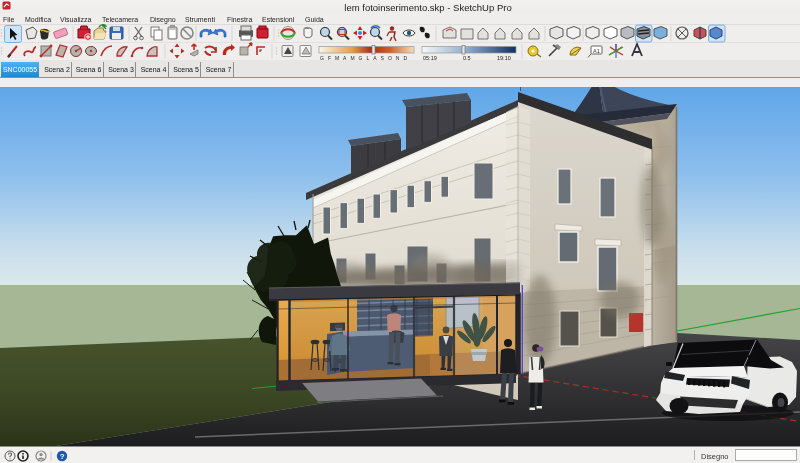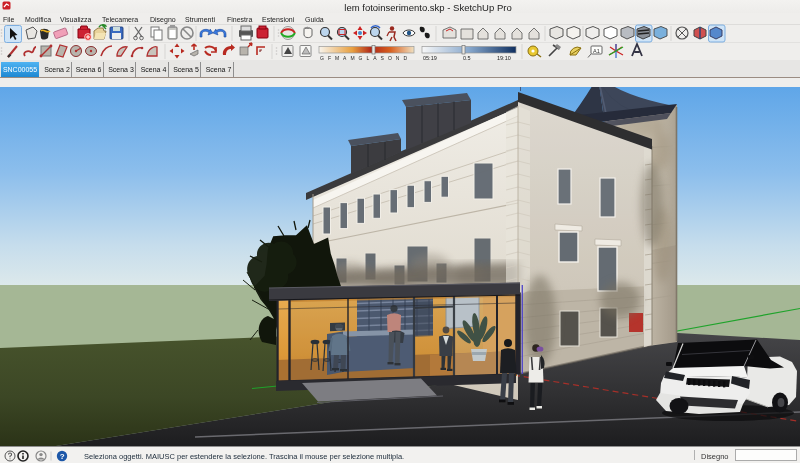--- a/index.html
+++ b/index.html
@@ -630,17 +630,16 @@
       <path d="M4.5,4.5 Q4.5,3 6,3 Q7.6,3 7.6,4.5 Q7.6,5.6 6,6.2 L6,7.2 M6,8.4 L6,9.2" stroke="#555" stroke-width="1.1" fill="none"></path>
 <circle cx="19" cy="6" r="5" fill="none" stroke="#222" stroke-width="1.6"></circle>
       <path d="M19,3 L19,4.4 M19,5.6 L19,9" stroke="#222" stroke-width="1.6"></path>
 <circle cx="37" cy="6" r="5" fill="none" stroke="#888" stroke-width="1.2"></circle>
       <circle cx="37" cy="4.6" r="1.7" fill="#888"></circle>
       <path d="M33.8,9.5 C34,6.8 40,6.8 40.2,9.5" fill="#888"></path>
 <path d="M47,1.5 L47,10.5" stroke="#ccc" stroke-width="1"></path>
 <circle cx="58" cy="6" r="5.2" fill="#1c57a8"></circle>
       <text x="55.7" y="8.8" font-size="8" font-weight="bold" fill="#fff" font-family="Liberation Sans">?</text>
 </svg>
-<div class="abs" style="left:84px;top:4.5px;font-size:7.5px;color:#1c2b3a">Seleziona oggetti. MAIUSC per estendere la selezione. Trascina il mouse per selezione multipla.</div>
 <div class="abs" style="left:694px;top:3px;width:1px;height:10px;background:#b0b0b0"></div>
 <div class="abs" style="left:701px;top:4.5px;font-size:7.5px;color:#333">Disegno</div>
 <div class="abs" style="left:735px;top:2px;width:62px;height:12px;background:#fdfdfc;border:1px solid #ababab"></div>
 </div>
 
 </body></html>

